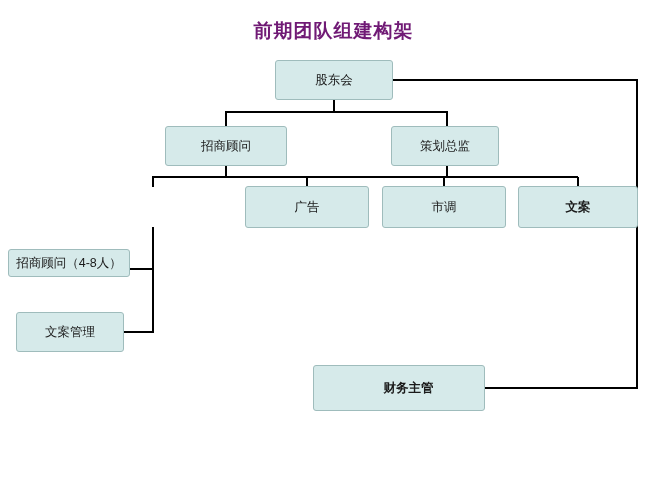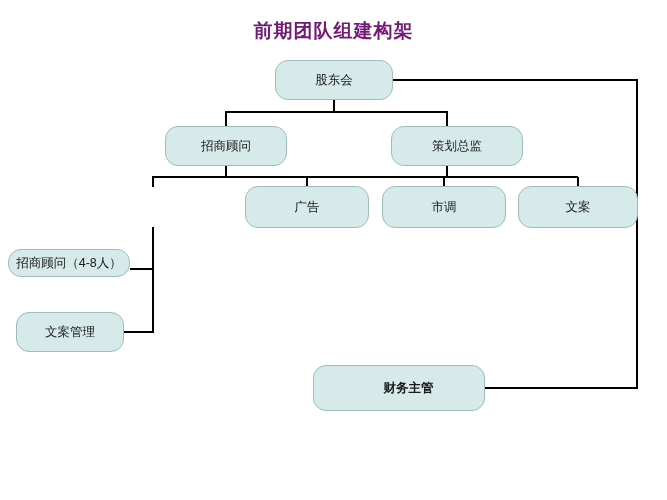--- a/index.html
+++ b/index.html
@@ -31,21 +31,21 @@
     left: 0;
     top: 0;
     width: 667px;
     height: 500px;
   }
   .node {
     position: absolute;
     box-sizing: border-box;
     background: #d6eaea;
     border: 1px solid #9fbcbc;
-    border-radius: 13px;
+    border-radius: 3px;
     display: flex;
     align-items: center;
     justify-content: center;
     font-size: 12.5px;
     color: #1a1a1a;
     text-align: center;
     line-height: 1.2;
   }
   .node.bold {
     font-weight: bold;
@@ -81,34 +81,34 @@
   </svg>
 
   <div class="node" style="left:275px; top:60px; width:118px; height:40px;">
     <span>股东会</span>
   </div>
 
   <div class="node" style="left:165px; top:126px; width:122px; height:40px;">
     <span>招商顾问</span>
   </div>
 
-  <div class="node" style="left:391px; top:126px; width:132px; height:40px;text-align:right;">
+  <div class="node" style="left:391px; top:126px; width:108px; height:40px;text-align:right;">
     <span>策划总监</span>
   </div>
 
 
   <div class="node" style="left:245px; top:186px; width:124px; height:42px;">
     <span>广告</span>
   </div>
 
   <div class="node" style="left:382px; top:186px; width:124px; height:42px;">
     <span>市调</span>
   </div>
 
-  <div class="node" style="left:518px; top:186px; width:120px; height:42px;">
+  <div class="node" style="left:518px; top:186px; width:120px; height:42px;font-weight:bold;">
     <span>文案</span>
   </div>
 
   <div class="node" style="left:8px; top:249px; width:122px; height:28px;">
     <span>招商顾问（4-8人）</span>
   </div>
 
   <div class="node" style="left:16px; top:312px; width:108px; height:40px;">
     <span>文案管理</span>
   </div>

